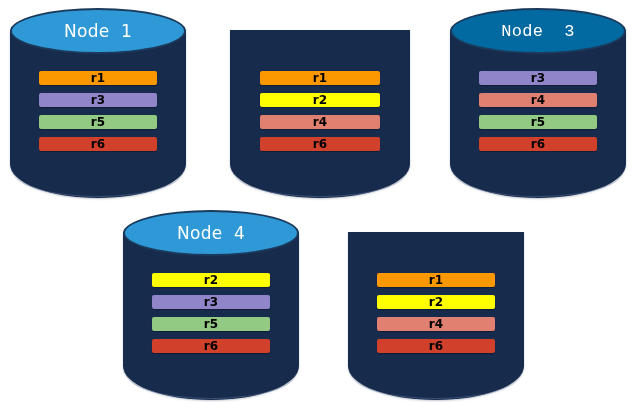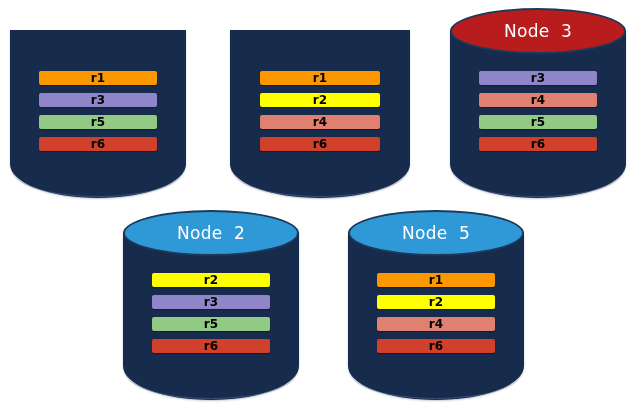--- a/index.html
+++ b/index.html
@@ -104,20 +104,23 @@
     line-height: 12px;
     font-weight: bold;
   }
 </style>
 </head>
 <body>
 
 <div id="canvas">
     <div class="node" style="left: 10px; top: 8px; width: 176px; height: 190px;">
       <div class="cyl-body" style="height: 168px; background: rgb(23, 43, 77);"></div>
+      <div class="cyl-top" style="background: rgb(46, 153, 214); border-color: rgb(27, 58, 92);">
+        <span class="node-label" style="color: rgb(255, 255, 255);">Node  1</span>
+      </div>
       <div class="replicas" style="top: 63px;">
         <div class="replica" style="width: 118px; background: rgb(251, 152, 0);">
           <span class="replica-label" style="color: rgb(0, 0, 0);">r1</span>
         </div>
         <div class="replica" style="width: 118px; background: rgb(143, 133, 200);">
           <span class="replica-label" style="color: rgb(0, 0, 0);">r3</span>
         </div>
         <div class="replica" style="width: 118px; background: rgb(146, 201, 131);">
           <span class="replica-label" style="color: rgb(0, 0, 0);">r5</span>
         </div>
@@ -138,63 +141,60 @@
         <div class="replica" style="width: 120px; background: rgb(224, 128, 112);">
           <span class="replica-label" style="color: rgb(0, 0, 0);">r4</span>
         </div>
         <div class="replica" style="width: 120px; background: rgb(208, 64, 42);">
           <span class="replica-label" style="color: rgb(0, 0, 0);">r6</span>
         </div>
       </div>
     </div>
     <div class="node" style="left: 450px; top: 8px; width: 176px; height: 190px;">
       <div class="cyl-body" style="height: 168px; background: rgb(23, 43, 77);"></div>
-      <div class="cyl-top" style="background: #b91c1c; border-color: rgb(27, 58, 92);">
+      <div class="cyl-top" style="background: #0369a1; border-color: rgb(27, 58, 92); font-family: Liberation Mono, monospace;">
         <span class="node-label" style="color: rgb(255, 255, 255);">Node  3</span>
       </div>
       <div class="replicas" style="top: 63px;">
         <div class="replica" style="width: 118px; background: rgb(143, 133, 200);">
           <span class="replica-label" style="color: rgb(0, 0, 0);">r3</span>
         </div>
         <div class="replica" style="width: 118px; background: rgb(224, 128, 112);">
           <span class="replica-label" style="color: rgb(0, 0, 0);">r4</span>
         </div>
         <div class="replica" style="width: 118px; background: rgb(146, 201, 131);">
           <span class="replica-label" style="color: rgb(0, 0, 0);">r5</span>
         </div>
         <div class="replica" style="width: 118px; background: rgb(208, 64, 42);">
           <span class="replica-label" style="color: rgb(0, 0, 0);">r6</span>
         </div>
       </div>
     </div>
     <div class="node" style="left: 123px; top: 210px; width: 176px; height: 190px;">
       <div class="cyl-body" style="height: 168px; background: rgb(23, 43, 77);"></div>
       <div class="cyl-top" style="background: rgb(46, 153, 214); border-color: rgb(27, 58, 92);">
-        <span class="node-label" style="color: rgb(255, 255, 255);">Node  2</span>
+        <span class="node-label" style="color: rgb(255, 255, 255);">Node  4</span>
       </div>
       <div class="replicas" style="top: 63px;">
         <div class="replica" style="width: 118px; background: rgb(255, 255, 0);">
           <span class="replica-label" style="color: rgb(0, 0, 0);">r2</span>
         </div>
         <div class="replica" style="width: 118px; background: rgb(143, 133, 200);">
           <span class="replica-label" style="color: rgb(0, 0, 0);">r3</span>
         </div>
         <div class="replica" style="width: 118px; background: rgb(146, 201, 131);">
           <span class="replica-label" style="color: rgb(0, 0, 0);">r5</span>
         </div>
         <div class="replica" style="width: 118px; background: rgb(208, 64, 42);">
           <span class="replica-label" style="color: rgb(0, 0, 0);">r6</span>
         </div>
       </div>
     </div>
     <div class="node" style="left: 348px; top: 210px; width: 176px; height: 190px;">
       <div class="cyl-body" style="height: 168px; background: rgb(23, 43, 77);"></div>
-      <div class="cyl-top" style="background: rgb(46, 153, 214); border-color: rgb(27, 58, 92);">
-        <span class="node-label" style="color: rgb(255, 255, 255);">Node  5</span>
-      </div>
       <div class="replicas" style="top: 63px;">
         <div class="replica" style="width: 118px; background: rgb(251, 152, 0);">
           <span class="replica-label" style="color: rgb(0, 0, 0);">r1</span>
         </div>
         <div class="replica" style="width: 118px; background: rgb(255, 255, 0);">
           <span class="replica-label" style="color: rgb(0, 0, 0);">r2</span>
         </div>
         <div class="replica" style="width: 118px; background: rgb(224, 128, 112);">
           <span class="replica-label" style="color: rgb(0, 0, 0);">r4</span>
         </div>

